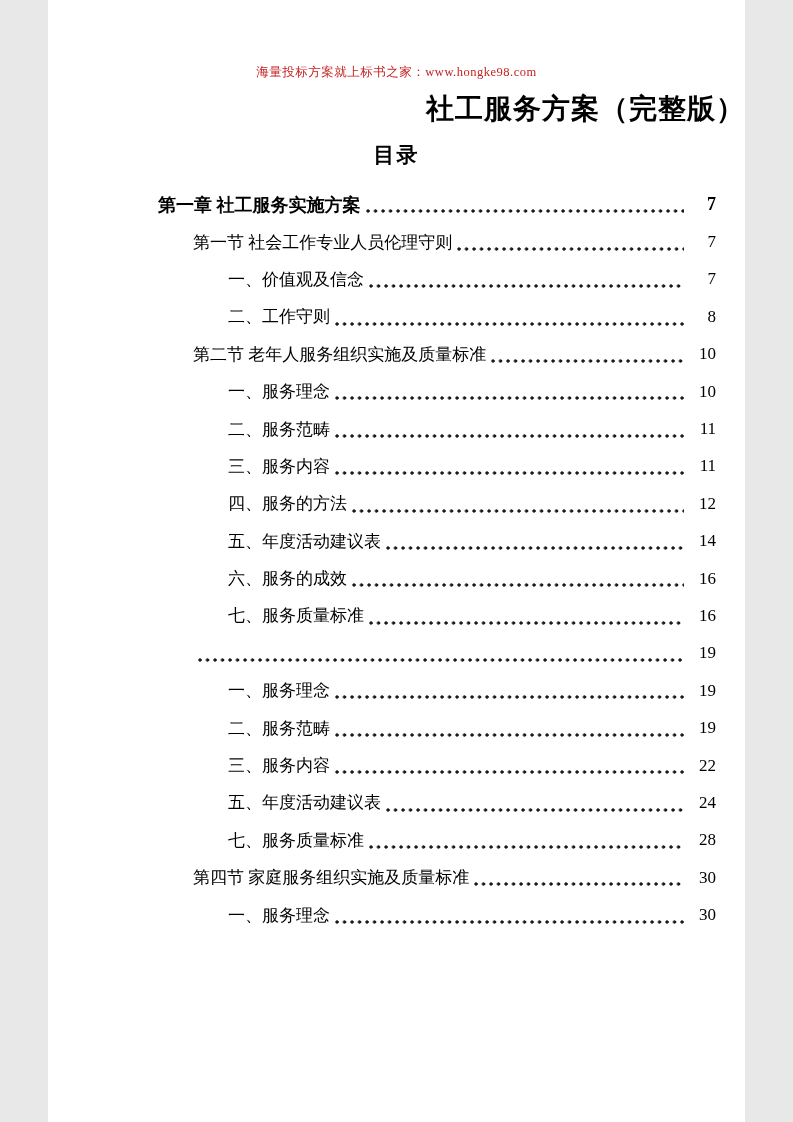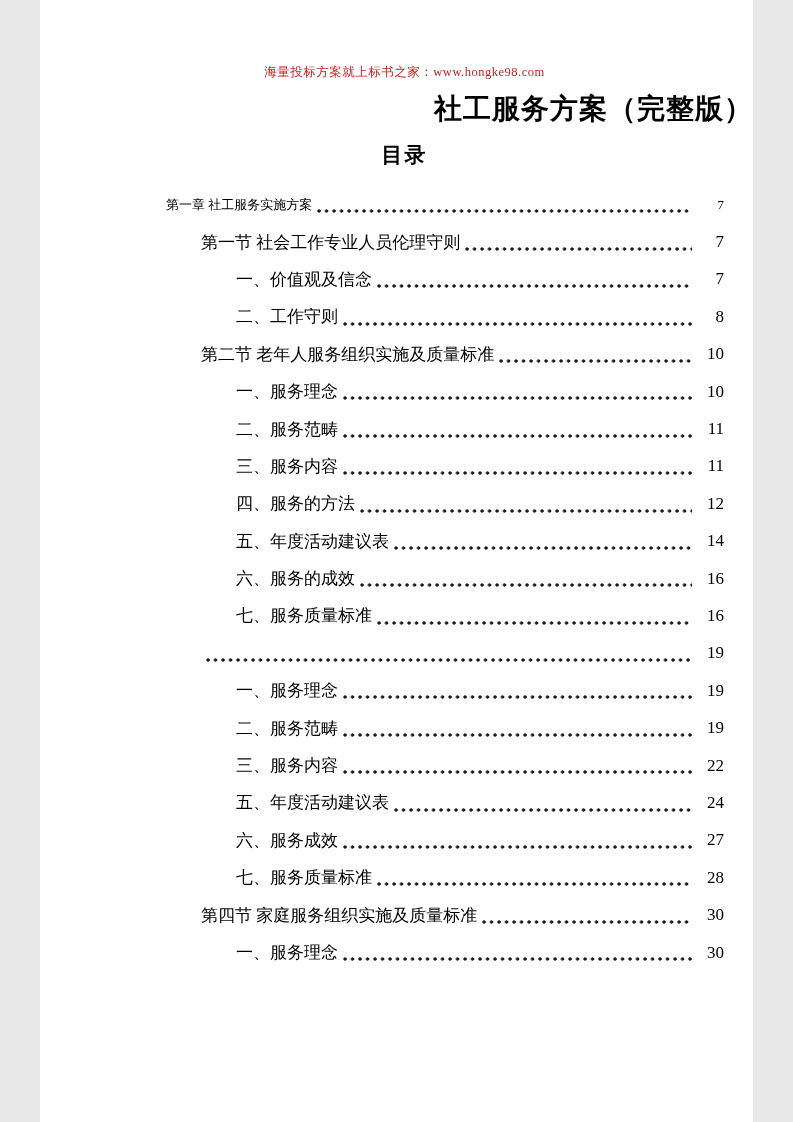--- a/index.html
+++ b/index.html
@@ -9,21 +9,20 @@
   }
   .page {
     position: relative;
     width: 697px;
     height: 1122px;
     margin: 0 auto;
     background: var(--bg-color, #ffffff);
     overflow: hidden;
     font-family: "Liberation Serif", "DejaVu Serif", serif;
     color: var(--text-color, #000000);
-    padding-left: 16px;
   }
   .header-note {
     padding-top: 64px;
     text-align: center;
     font-size: 12.5px;
     line-height: 16px;
     color: var(--header-color, #c42222);
     letter-spacing: 0.5px;
   }
   .doc-title {
@@ -47,22 +46,22 @@
     width: 558px;
   }
   .toc-row {
     display: flex;
     align-items: center;
     height: 37.4px;
     font-size: 17px;
     white-space: nowrap;
   }
   .toc-row.level-0 {
-    font-weight: normal;
-    font-size: 13px;
+    font-weight: bold;
+    font-size: 18px;
   }
   .toc-row.level-1 { padding-left: 35px; }
   .toc-row.level-2 { padding-left: 70px; }
   .toc-label { flex: 0 0 auto; }
   .leader {
     flex: 1 1 auto;
     align-self: flex-end;
     height: 4px;
     margin: 0 6px 10px 5px;
     background-image: radial-gradient(circle at 2px 2px, #1a1a1a 1.4px, transparent 1.9px);
@@ -203,25 +202,20 @@
     <span class="toc-page">22</span>
   </div>
 
 
   <div class="toc-row level-2">
     <span class="toc-label">五、年度活动建议表</span>
     <span class="leader"></span>
     <span class="toc-page">24</span>
   </div>
 
-  <div class="toc-row level-2">
-    <span class="toc-label">六、服务成效</span>
-    <span class="leader"></span>
-    <span class="toc-page">27</span>
-  </div>
 
   <div class="toc-row level-2">
     <span class="toc-label">七、服务质量标准</span>
     <span class="leader"></span>
     <span class="toc-page">28</span>
   </div>
 
   <div class="toc-row level-1">
     <span class="toc-label">第四节 家庭服务组织实施及质量标准</span>
     <span class="leader"></span>

